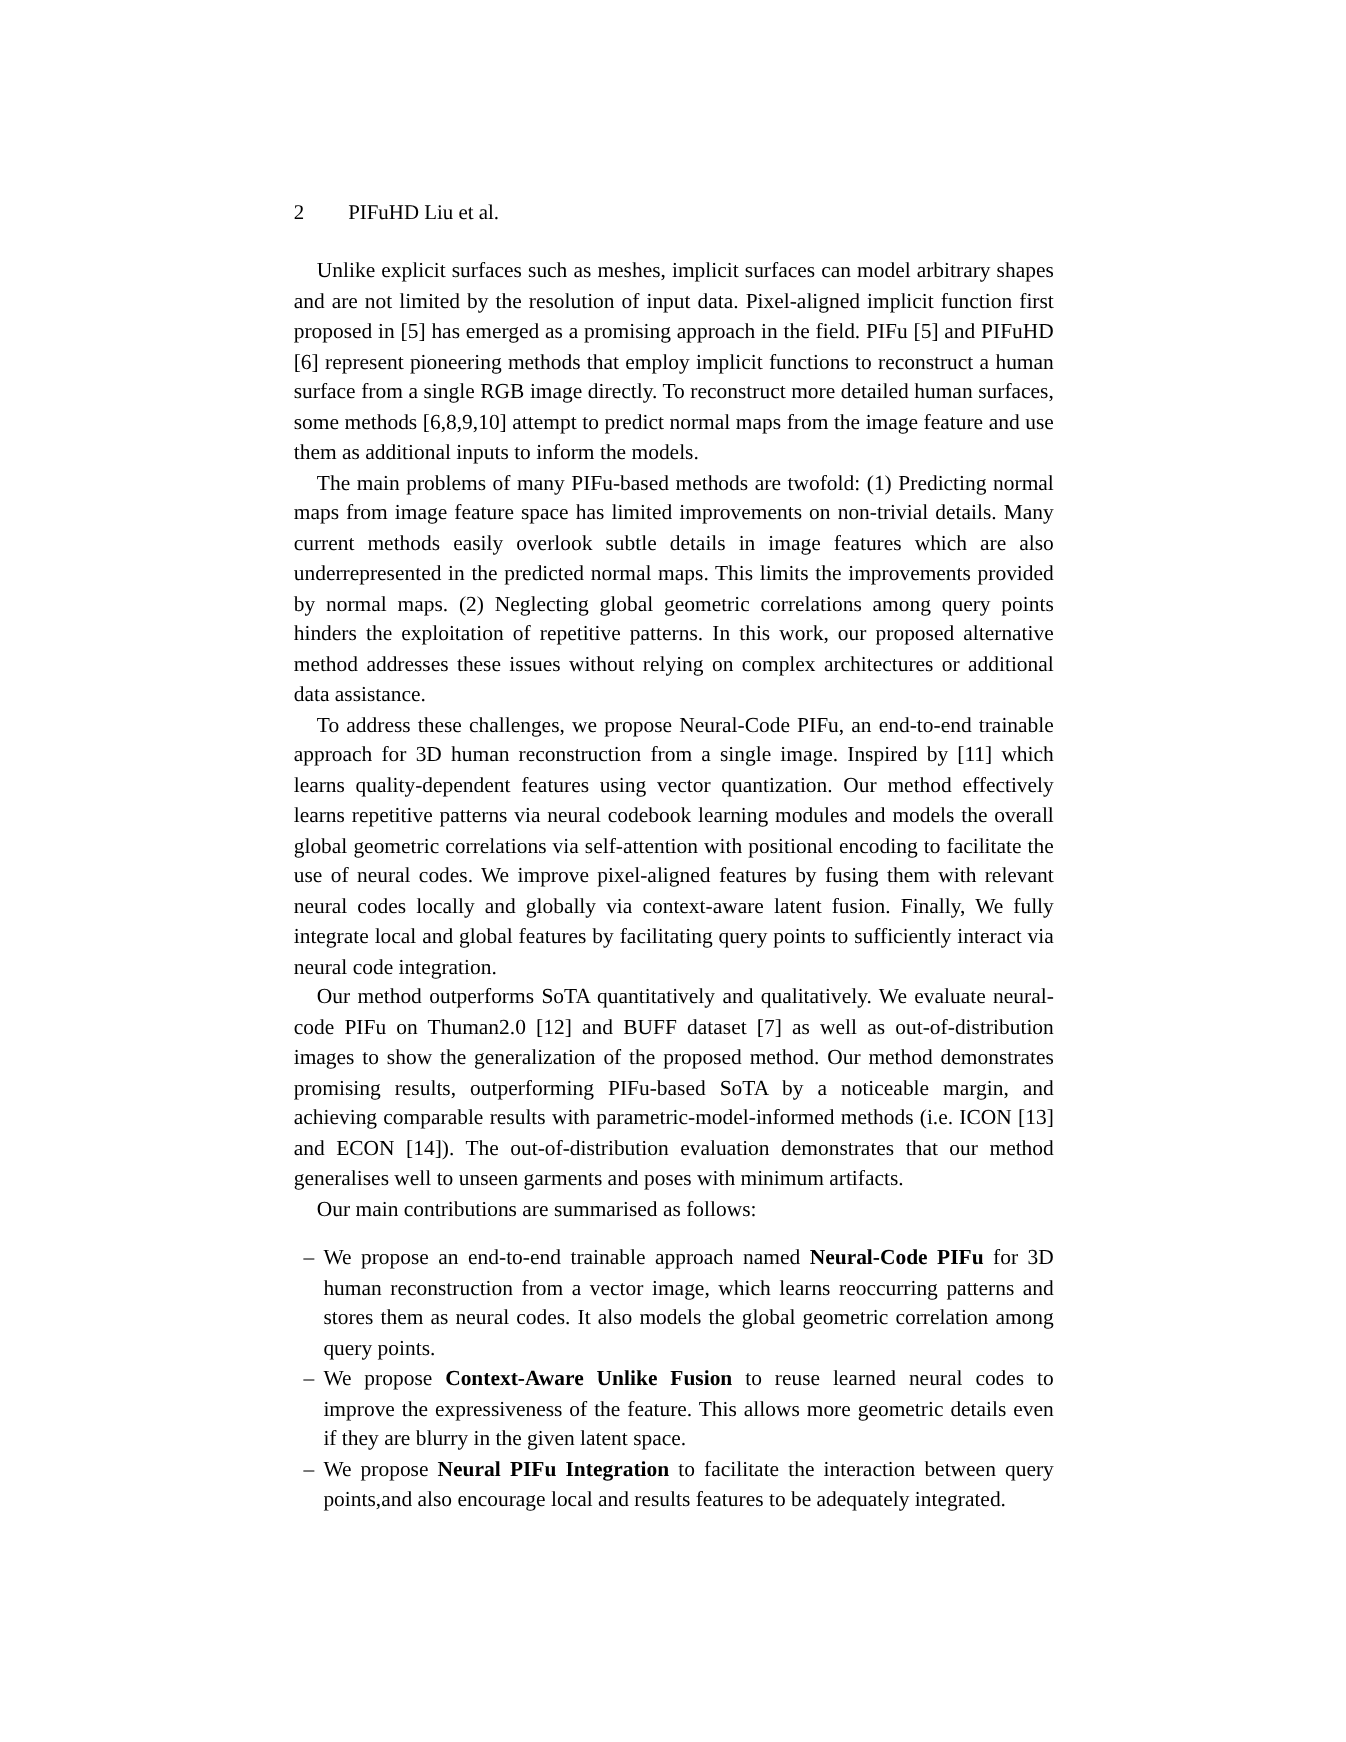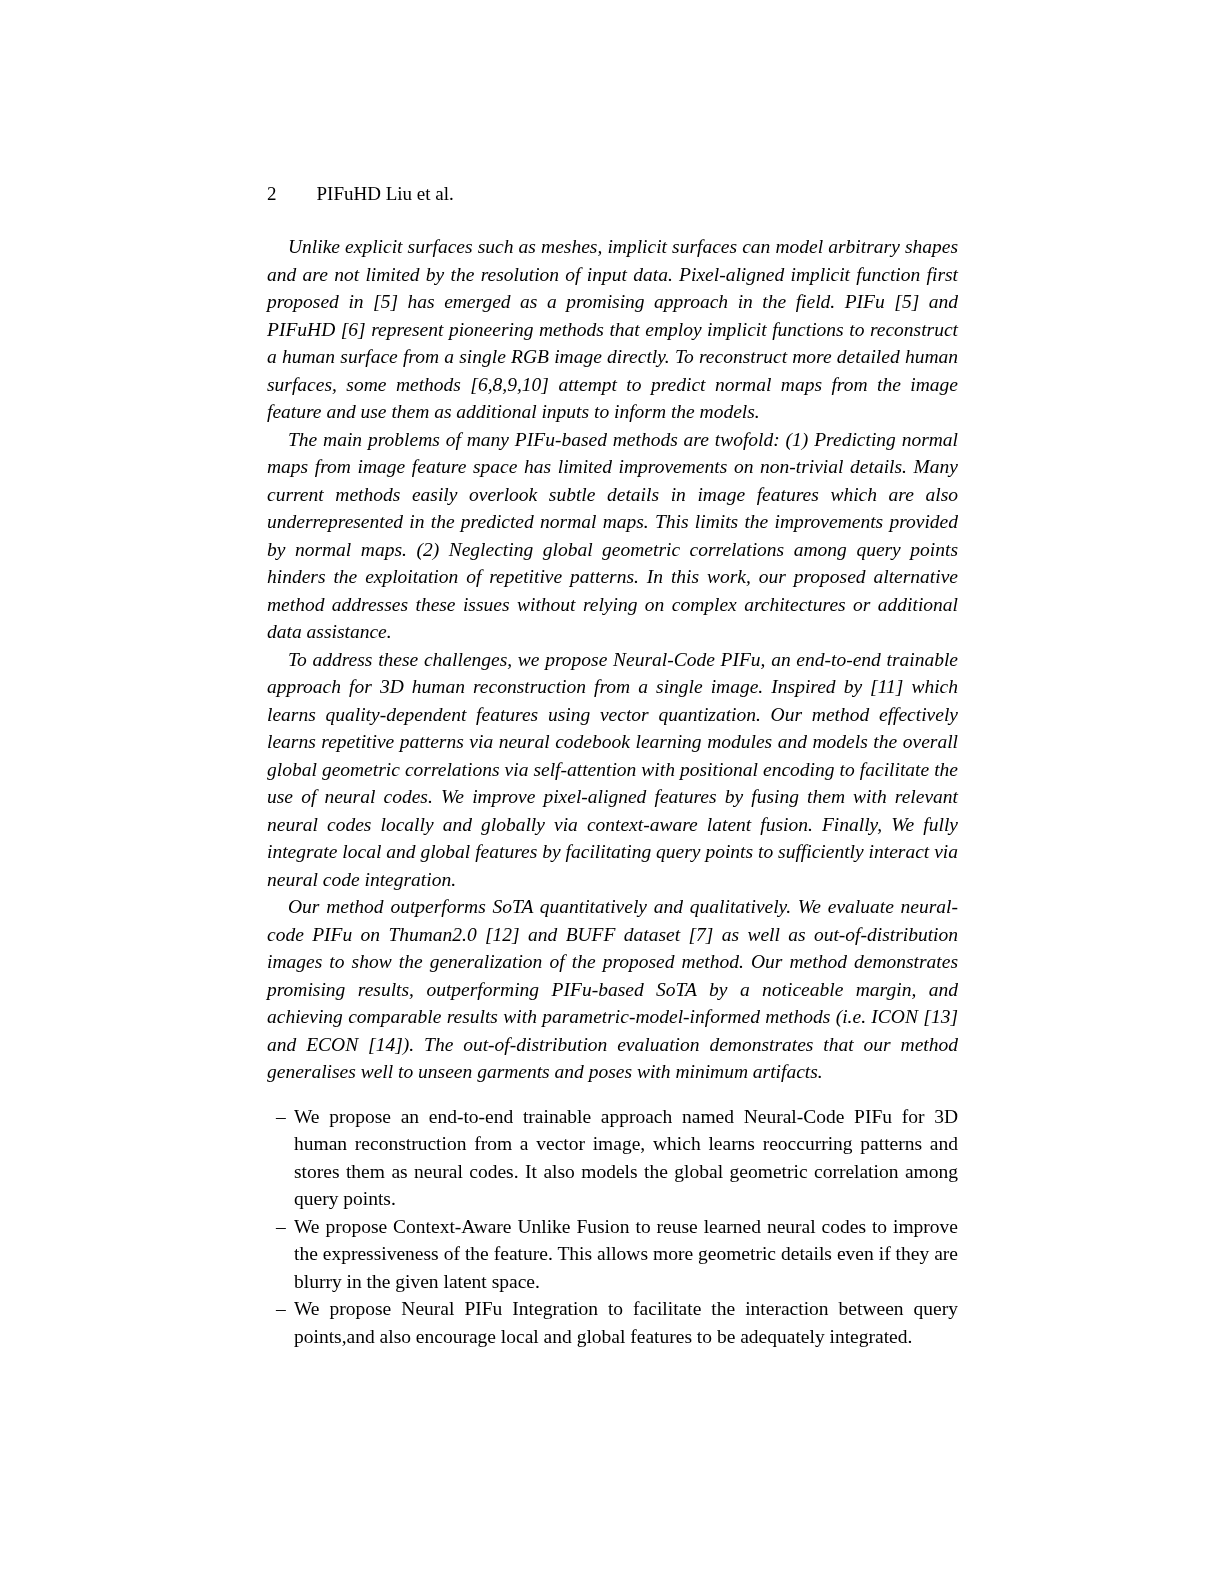--- a/index.html
+++ b/index.html
@@ -25,73 +25,73 @@
     line-height: 27px;
     margin-bottom: 26px;
   }
   .page-number { margin-right: 40px; }
   .body-text p.para {
     margin: 0;
     font-size: 19.5px;
     line-height: 27.5px;
     text-align: justify;
     text-indent: 21px;
-    font-style: italic;
   }
   .contrib-list {
     margin-top: 17px;
   }
   .contrib-item {
     display: flex;
     font-size: 19.5px;
     line-height: 27.5px;
   }
   .bullet-marker {
     flex: none;
     width: 27px;
     padding-left: 9px;
     box-sizing: border-box;
   }
   .item-text {
     flex: 1;
     text-align: justify;
   }
-  .item-text b { font-weight: normal; }
+  .item-text b { font-weight: bold; }
 </style>
 </head>
 <body>
 
 <div class="page">
   <div class="content">
 
     <div class="running-header">
       <span class="page-number">2</span>
       <span class="running-title">PIFuHD Liu et al.</span>
     </div>
 
     <div class="body-text">
       <p class="para">Unlike explicit surfaces such as meshes, implicit surfaces can model arbitrary shapes and are not limited by the resolution of input data. Pixel-aligned implicit function first proposed in [5] has emerged as a promising approach in the field. PIFu [5] and PIFuHD [6] represent pioneering methods that employ implicit functions to reconstruct a human surface from a single RGB image directly. To reconstruct more detailed human surfaces, some methods [6,8,9,10] attempt to predict normal maps from the image feature and use them as additional inputs to inform the models.</p>
       <p class="para">The main problems of many PIFu-based methods are twofold: (1) Predicting normal maps from image feature space has limited improvements on non-trivial details. Many current methods easily overlook subtle details in image features which are also underrepresented in the predicted normal maps. This limits the improvements provided by normal maps. (2) Neglecting global geometric correlations among query points hinders the exploitation of repetitive patterns. In this work, our proposed alternative method addresses these issues without relying on complex architectures or additional data assistance.</p>
       <p class="para">To address these challenges, we propose Neural-Code PIFu, an end-to-end trainable approach for 3D human reconstruction from a single image. Inspired by [11] which learns quality-dependent features using vector quantization. Our method effectively learns repetitive patterns via neural codebook learning modules and models the overall global geometric correlations via self-attention with positional encoding to facilitate the use of neural codes. We improve pixel-aligned features by fusing them with relevant neural codes locally and globally via context-aware latent fusion. Finally, We fully integrate local and global features by facilitating query points to sufficiently interact via neural code integration.</p>
       <p class="para">Our method outperforms SoTA quantitatively and qualitatively. We evaluate neural-code PIFu on Thuman2.0 [12] and BUFF dataset [7] as well as out-of-distribution images to show the generalization of the proposed method. Our method demonstrates promising results, outperforming PIFu-based SoTA by a noticeable margin, and achieving comparable results with parametric-model-informed methods (i.e. ICON [13] and ECON [14]). The out-of-distribution evaluation demonstrates that our method generalises well to unseen garments and poses with minimum artifacts.</p>
+      <p class="para">Our main contributions are summarised as follows:</p>
 
       <div class="contrib-list">
 
         <div class="contrib-item">
           <span class="bullet-marker">–</span>
           <span class="item-text"><span>We propose an end-to-end trainable approach named </span><b>Neural-Code PIFu</b><span> for 3D human reconstruction from a vector image, which learns reoccurring patterns and stores them as neural codes. It also models the global geometric correlation among query points.</span></span>
         </div>
 
         <div class="contrib-item">
           <span class="bullet-marker">–</span>
           <span class="item-text"><span>We propose </span><b>Context-Aware Unlike Fusion</b><span> to reuse learned neural codes to improve the expressiveness of the feature. This allows more geometric details even if they are blurry in the given latent space.</span></span>
         </div>
 
         <div class="contrib-item">
           <span class="bullet-marker">–</span>
-          <span class="item-text"><span>We propose </span><b>Neural PIFu Integration</b><span> to facilitate the interaction between query points,and also encourage local and global features to be adequately integrated.</span></span>
+          <span class="item-text"><span>We propose </span><b>Neural PIFu Integration</b><span> to facilitate the interaction between query points,and also encourage local and results features to be adequately integrated.</span></span>
         </div>
 
       </div>
     </div>
 
   </div>
 </div>
 
 </body></html>

